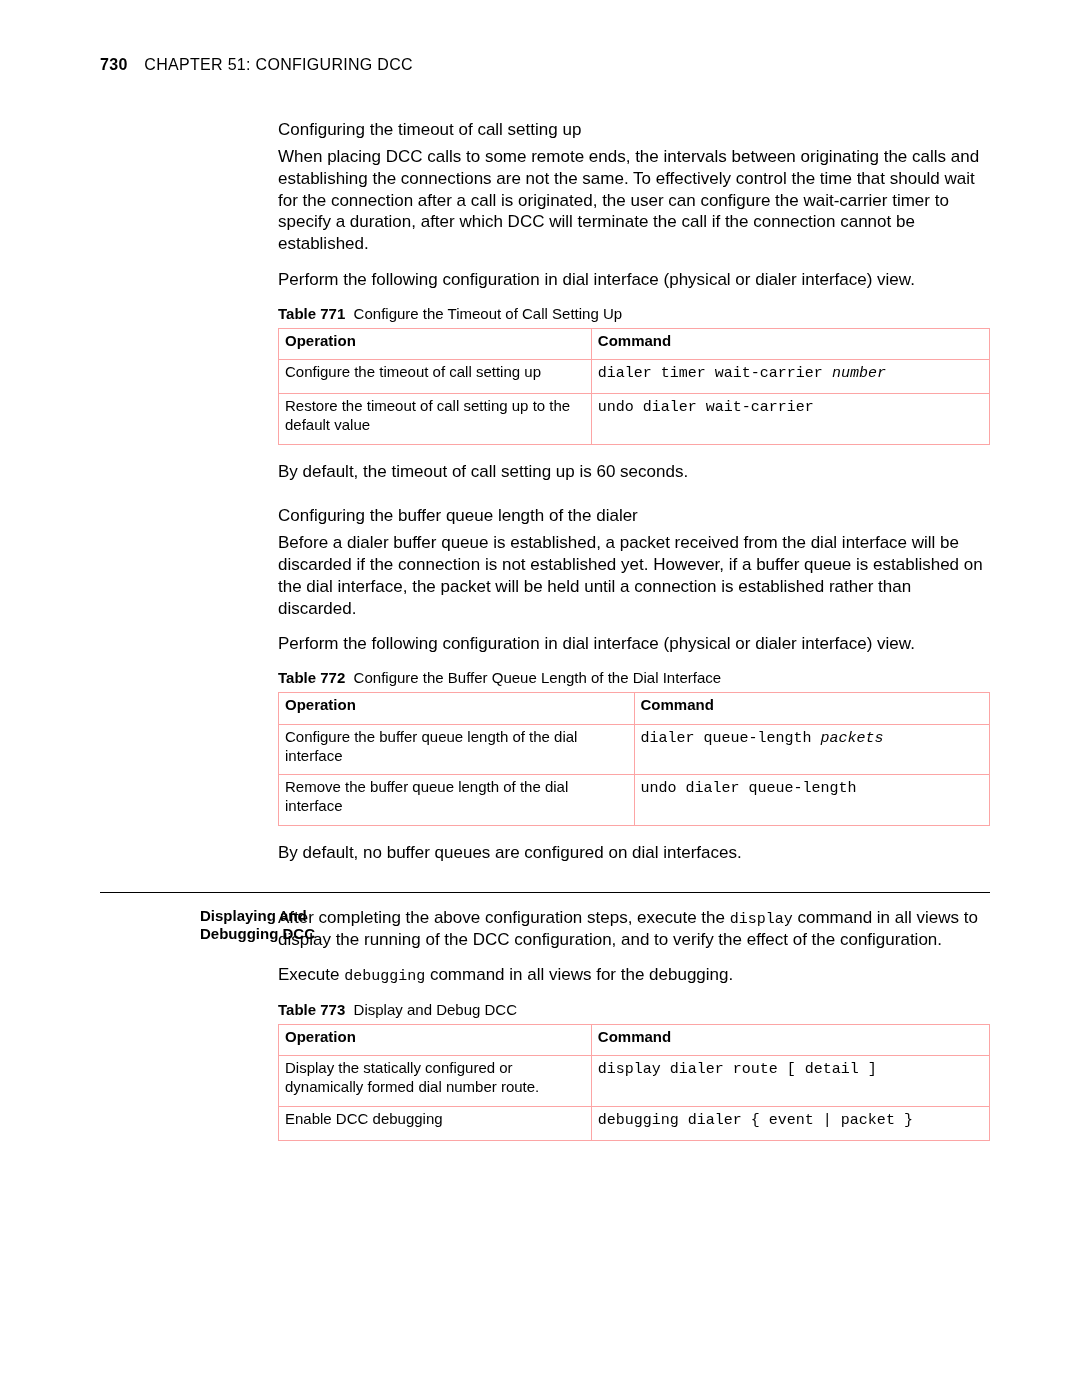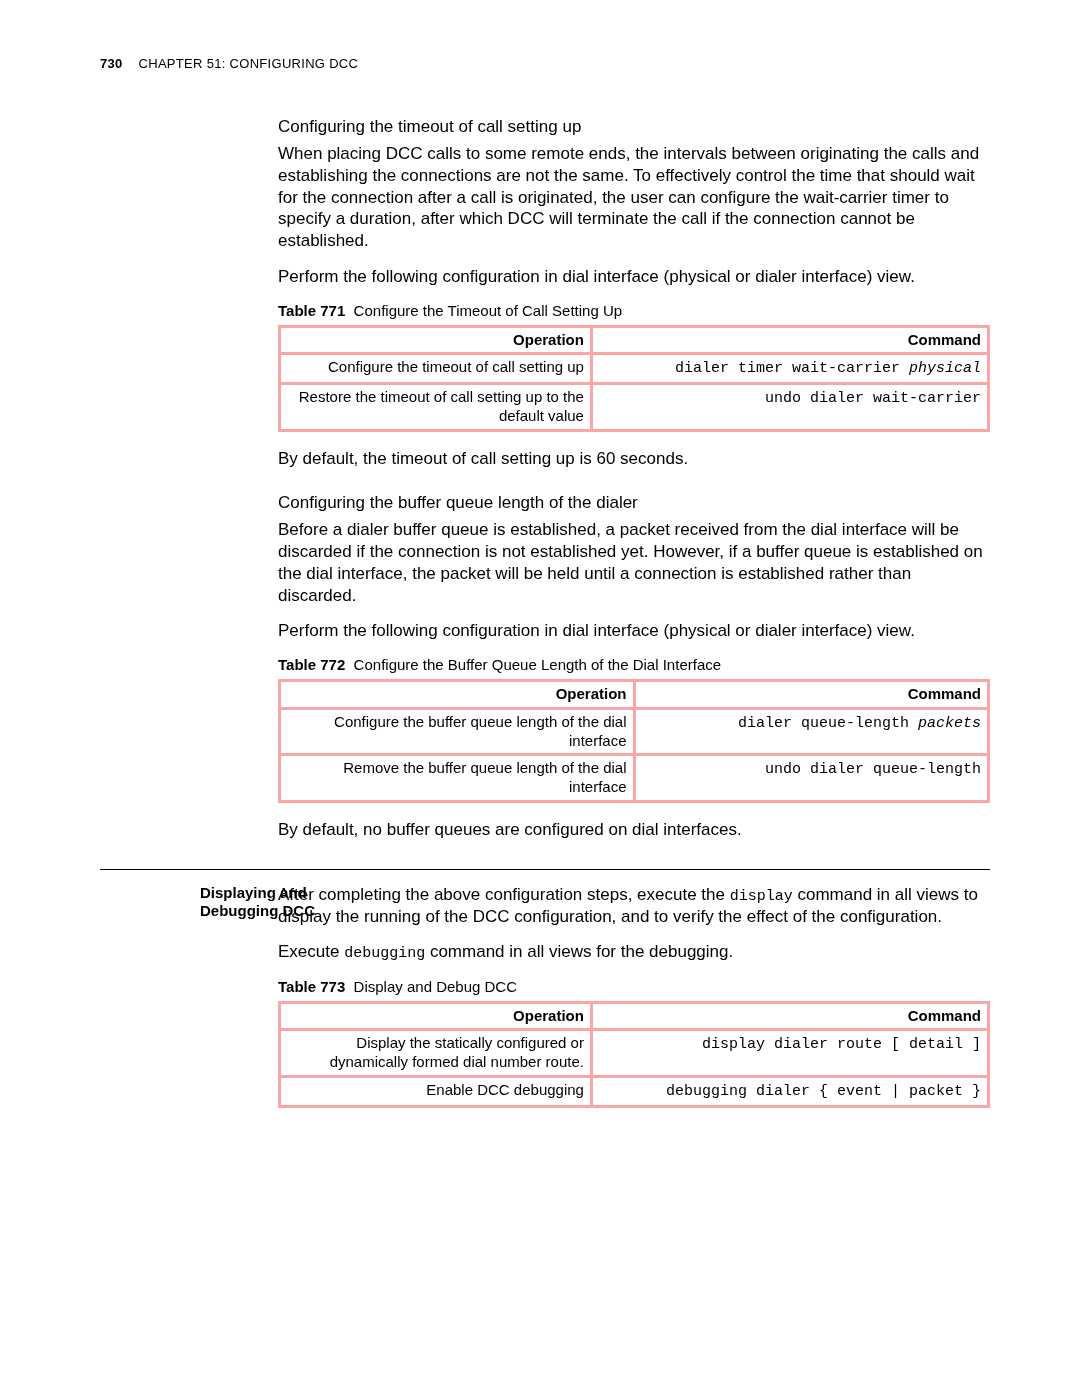--- a/index.html
+++ b/index.html
@@ -11,44 +11,44 @@
     color: #000;
   }
   .page {
     width: 1080px;
     height: 1397px;
     box-sizing: border-box;
     padding: 56px 90px 0 100px;
     position: relative;
   }
   .runhead {
-    font-size: 13px;
+    font-size: 16px;
     letter-spacing: 0.3px;
     margin-bottom: 46px;
   }
   .runhead .pnum { font-weight: bold; margin-right: 12px; }
   .runhead .smallcaps { font-variant: small-caps; }
   .content {
     margin-left: 178px;
   }
   .content p { font-size: 17px; line-height: 1.28; margin: 0 0 14px 0; }
   .content h3 {
     font-size: 17px; font-weight: normal; margin: 0 0 6px 0;
   }
   .tblcap { font-size: 15px; margin: 10px 0 6px 0; }
   .tblcap b { font-weight: bold; }
   table.cmd {
     border-collapse: collapse;
     width: 100%;
     font-size: 15px;
   }
   table.cmd th, table.cmd td {
-    border: 3px solid #fca5a5;
-    padding: 3px 6px 3px 6px;
-    text-align: right;
+    border: 1px solid #fca5a5;
+    padding: 3px 6px 9px 6px;
+    text-align: left;
     vertical-align: top;
     line-height: 1.25;
   }
   table.cmd th { font-weight: bold; }
   .monoi { font-family: "Courier New", Courier, monospace; font-style: italic; font-size: 15px; }
   .monob { font-family: "Courier New", Courier, monospace; font-weight: normal; font-size: 15px; }
 
   .hr { border: 0; border-top: 1px solid #000; margin: 28px 0 14px 0; height: 0; }
 
   .sidehead {
@@ -87,21 +87,21 @@
           <col style="width:44%">
           <col style="width:56%">
         </colgroup>
       <tbody>
           <tr>
         <th>Operation</th>
         <th>Command</th>
       </tr>
       <tr>
         <td>Configure the timeout of call setting up</td>
-        <td><span class="monob">dialer timer wait-carrier </span><span class="monoi">physical</span></td>
+        <td><span class="monob">dialer timer wait-carrier </span><span class="monoi">number</span></td>
       </tr>
       <tr>
         <td>Restore the timeout of call setting up to the default value</td>
         <td><span class="monob">undo dialer wait-carrier</span></td>
       </tr>
     </tbody>
       </table>
 
     <div class="sp16"></div>
     <p>By default, the timeout of call setting up is 60 seconds.</p>

